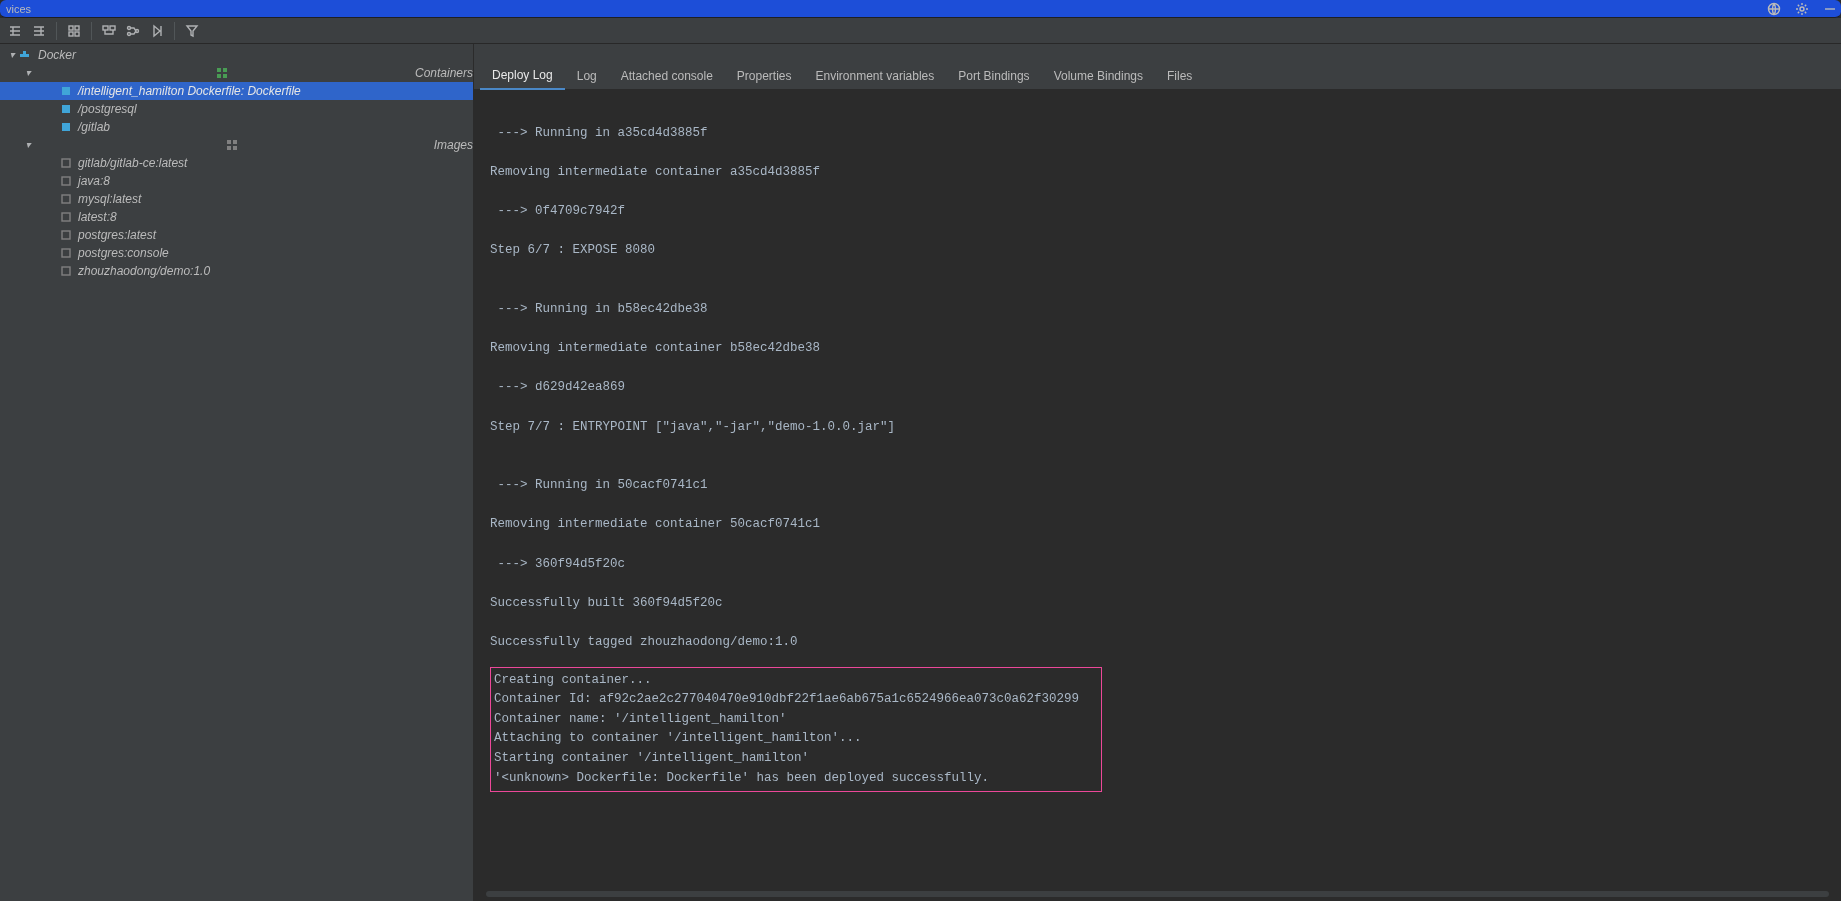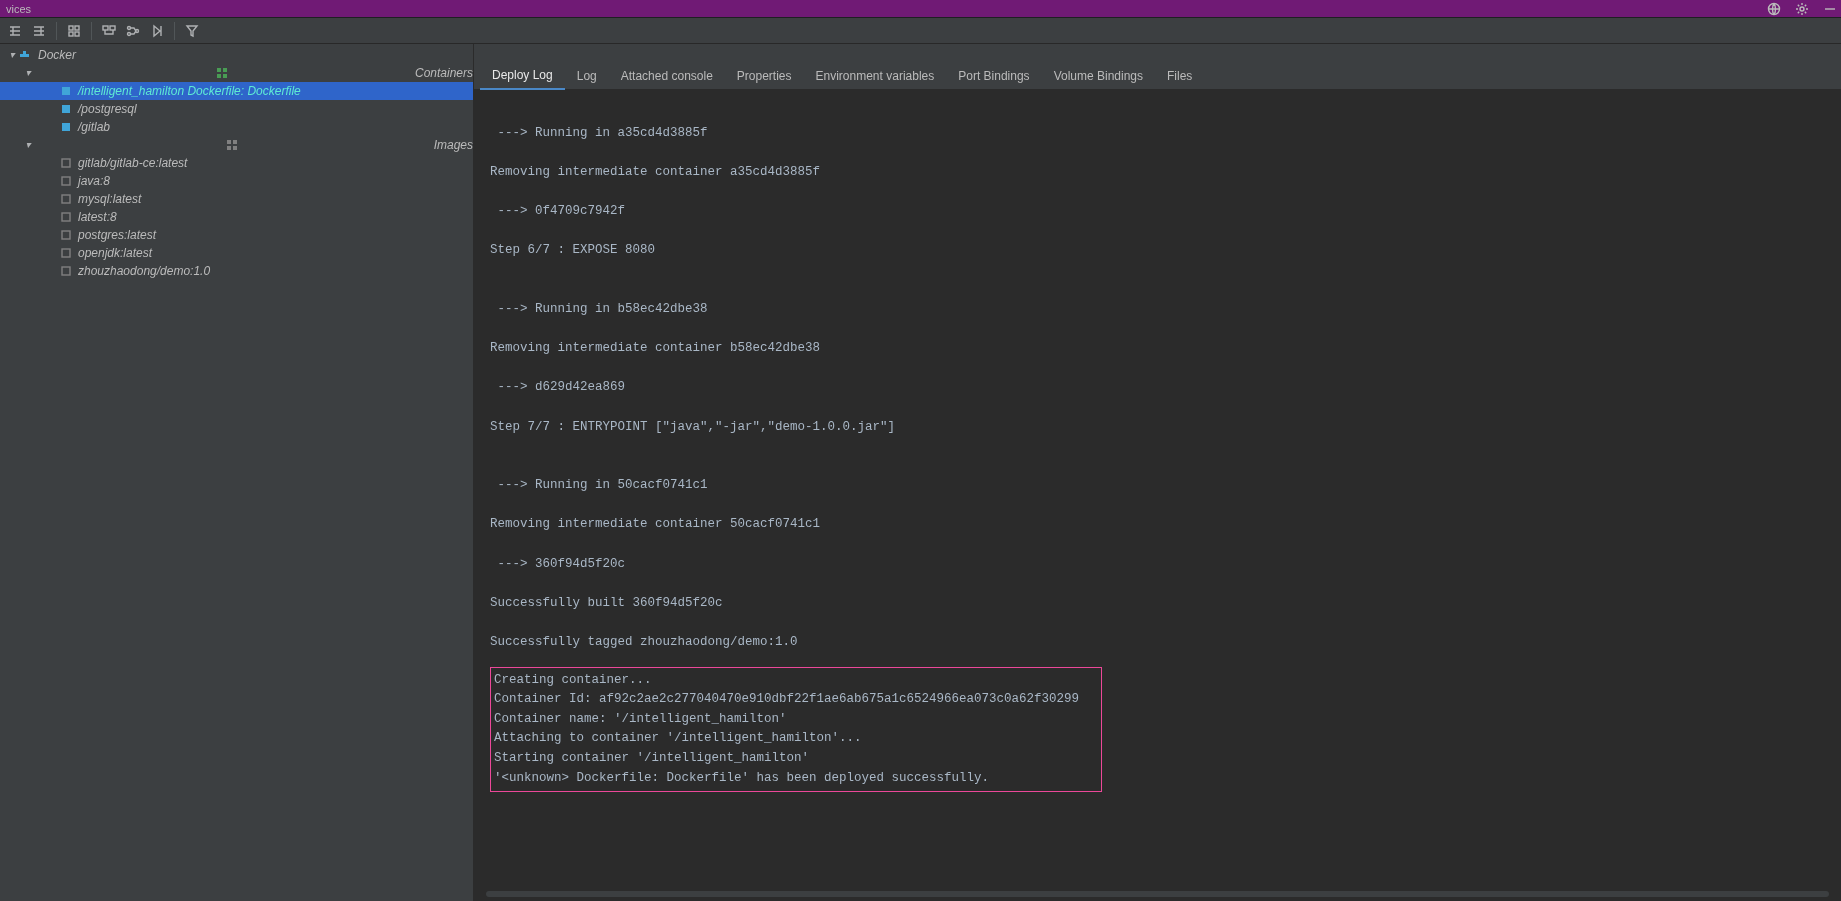--- a/index.html
+++ b/index.html
@@ -8,27 +8,28 @@
     height: 901px;
     background: #2B2B2B;
     font-family: "Segoe UI", Arial, sans-serif;
     font-size: 12px;
     color: #A9B7C6;
     overflow: hidden;
   }
   
   .titlebar {
     height: 18px;
-    background: #701a75;
+    background: #1d4ed8;
     display: flex;
     align-items: center;
     justify-content: space-between;
     padding: 0 4px;
     border-bottom: 1px solid #1E1F22;
     color: #BBBBBB;
+    border-radius: 6px;
   }
   .titlebar-left { font-size: 11px; padding-left: 2px;}
   .titlebar-right { display: flex; gap: 14px; align-items: center; }
   .titlebar-right svg { display:block; }
 
   
   .toolbar {
     height: 26px;
     background: #3C3F41;
     display: flex;
@@ -79,21 +80,21 @@
     height: 18px;
     line-height: 18px;
     padding-left: 4px;
     white-space: nowrap;
     color: #BBBBBB;
     cursor: default;
     font-style: italic;
   }
   .tree-row.selected {
     background: #2F65CA;
-    color: #5eead4;
+    color: #e5e5e5;
   }
   .tree-row .arrow {
     width: 12px;
     text-align: center;
     color: #AFB1B3;
     font-size: 10px;
   }
   .tree-row .arrow.down::before { content: "▾"; }
   .tree-row .arrow.none::before { content: ""; }
   .tree-row .node-icon {
@@ -363,21 +364,21 @@
         </span>
         <span class="label">postgres:latest</span>
       </div>
       <div class="tree-row indent-2">
         <span class="arrow none"></span>
         <span class="node-icon">
           <svg width="12" height="12" viewBox="0 0 12 12">
               <rect x="2" y="2" width="8" height="8" stroke="#808080"></rect>
             </svg>
         </span>
-        <span class="label">openjdk:latest</span>
+        <span class="label">postgres:console</span>
       </div>
       <div class="tree-row indent-2">
         <span class="arrow none"></span>
         <span class="node-icon">
           <svg width="12" height="12" viewBox="0 0 12 12">
               <rect x="2" y="2" width="8" height="8" stroke="#808080"></rect>
             </svg>
         </span>
         <span class="label">zhouzhaodong/demo:1.0</span>
       </div>

